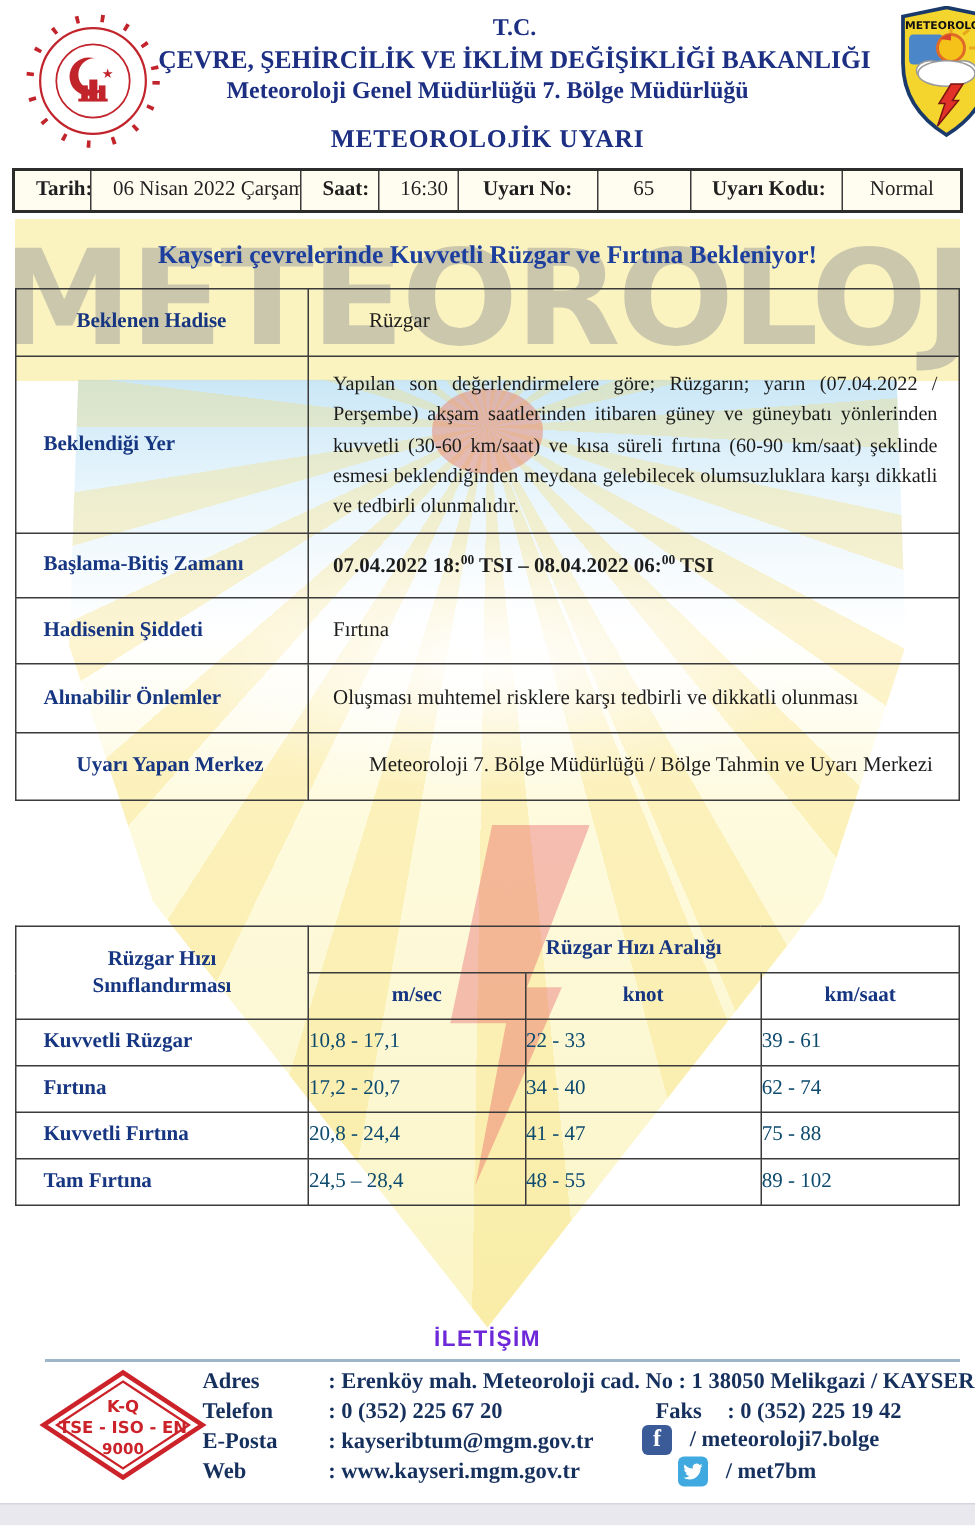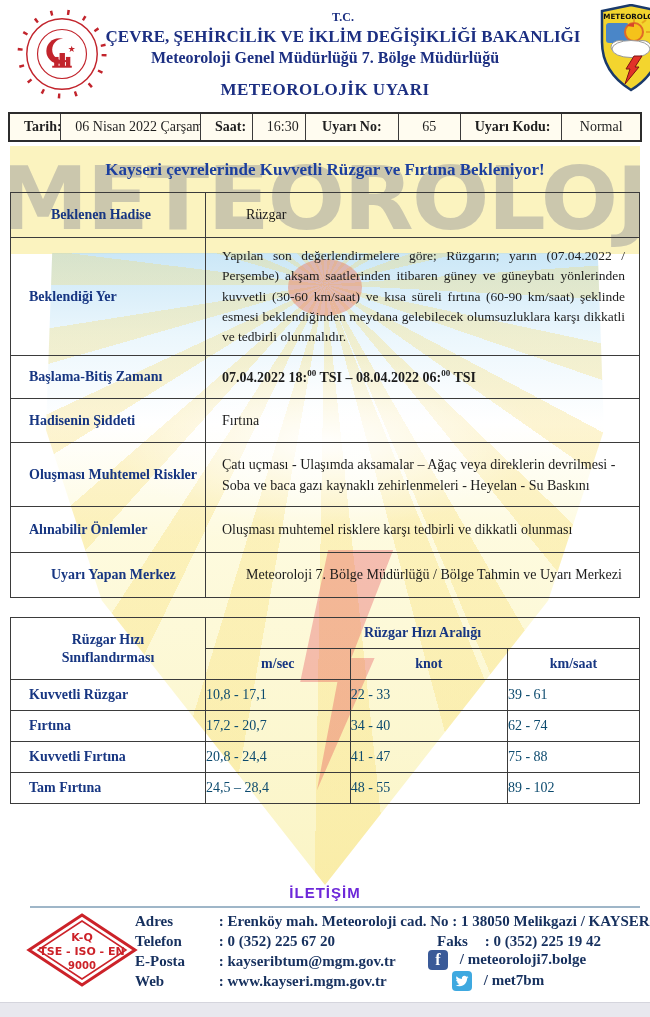--- a/index.html
+++ b/index.html
@@ -36,21 +36,21 @@
   .wm-sun { position:absolute; left:44%; top:1%; width:12%; height:9%;
     border-radius:50%; background:rgba(236,120,92,.45); }
   .wm-cloud { position:absolute; left:16%; top:17%; width:68%; height:26%;
     background:radial-gradient(ellipse at center, rgba(255,255,255,.95) 0%, rgba(255,255,255,0) 72%); }
   .wm-bolt { position:absolute; left:46%; top:47%; width:15%; height:38%;
     clip-path:polygon(30% 0, 100% 0, 55% 45%, 80% 45%, 18% 100%, 40% 55%, 0 55%);
     background:rgba(226,62,82,.32); }
 
   
   .hdr { position:absolute; top:10px; left:0; right:0; text-align:center; z-index:2; color:#1c2f82; }
-  .hdr-tc        { font-size:12px; font-weight:bold;margin-left:36px; }
+  .hdr-tc        { font-size:16px; font-weight:bold;margin-left:36px; }
   .hdr-ministry  { font-size:17px; font-weight:bold; margin-top:2px;margin-left:36px; }
   .hdr-dir       { font-size:16px; font-weight:bold; margin-top:2px; }
   .hdr-doc-title { font-size:17px; font-weight:bold; margin-top:13px; letter-spacing:.5px; }
   .logo-left  { position:absolute; left:16px; top:8px; z-index:2; }
   .logo-right { position:absolute; left:600px; top:4px; z-index:2; }
 
   
   table { border-collapse:collapse; }
   .meta-table { position:absolute; top:112px; left:8px; width:634px; z-index:2;
     table-layout:fixed; background:#fffcf0; border:2px solid #2c2c2c; }
@@ -207,24 +207,20 @@
       <td class="val para">Yapılan son değerlendirmelere göre; Rüzgarın; yarın (07.04.2022 / Perşembe) akşam saatlerinden itibaren güney ve güneybatı yönlerinden kuvvetli (30-60 km/saat) ve kısa süreli fırtına (60-90 km/saat) şeklinde esmesi beklendiğinden meydana gelebilecek olumsuzluklara karşı dikkatli ve tedbirli olunmalıdır.</td>
     </tr>
     <tr class="h43">
       <td class="lbl">Başlama-Bitiş Zamanı</td>
       <td class="val sched"><span>07.04.2022  18:</span><sup>00</sup><span> TSI – 08.04.2022  06:</span><sup>00</sup><span> TSI</span></td>
     </tr>
     <tr class="h44">
       <td class="lbl">Hadisenin Şiddeti</td>
       <td class="val">Fırtına</td>
     </tr>
-    <tr class="h64">
-      <td class="lbl">Oluşması Muhtemel Riskler</td>
-      <td class="val" style="line-height:1.5">Çatı uçması - Ulaşımda aksamalar – Ağaç veya direklerin devrilmesi - Soba ve baca gazı kaynaklı zehirlenmeleri - Heyelan - Su Baskını</td>
-    </tr>
     <tr class="h48">
       <td class="lbl">Alınabilir Önlemler</td>
       <td class="val">Oluşması muhtemel risklere karşı tedbirli ve dikkatli olunması</td>
     </tr>
     <tr class="h46">
       <td class="lbl">Uyarı Yapan Merkez</td>
       <td class="val">Meteoroloji 7. Bölge Müdürlüğü  /  Bölge Tahmin ve Uyarı Merkezi</td>
     </tr>
   </tbody>
     </table>

